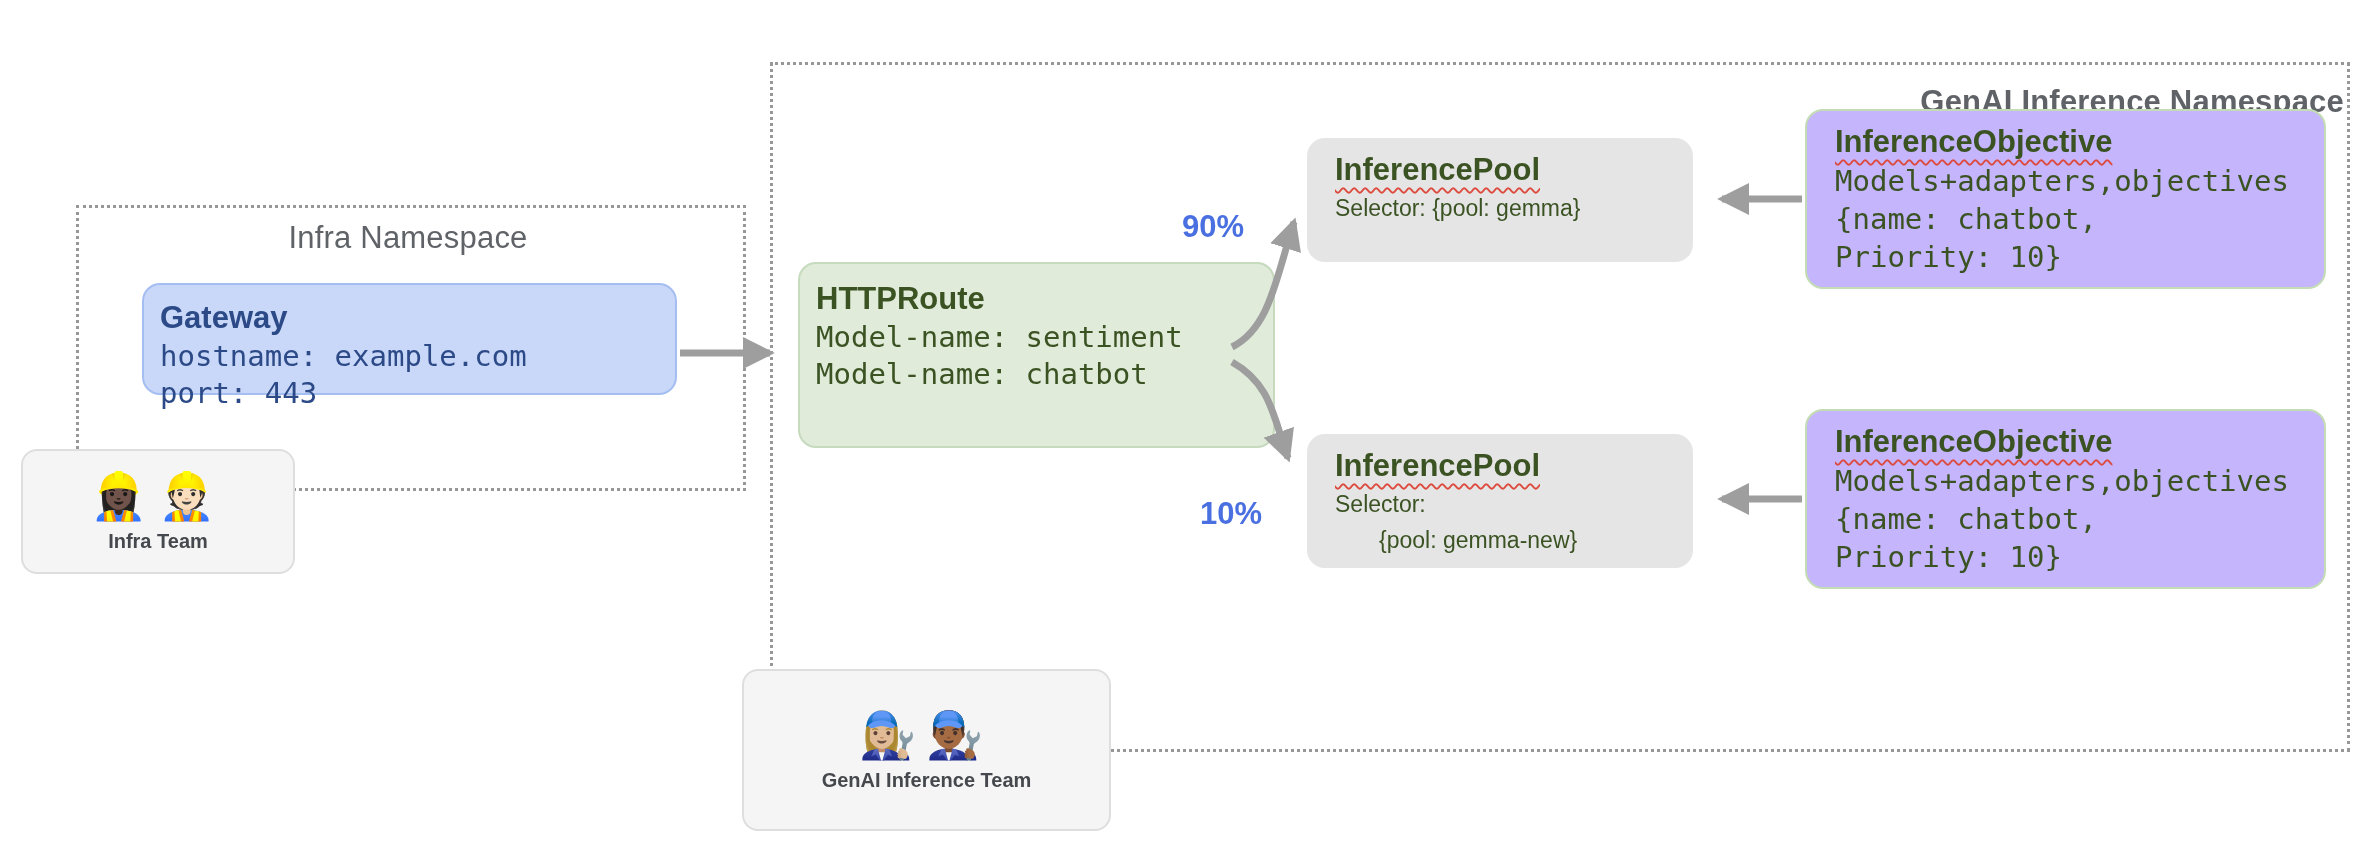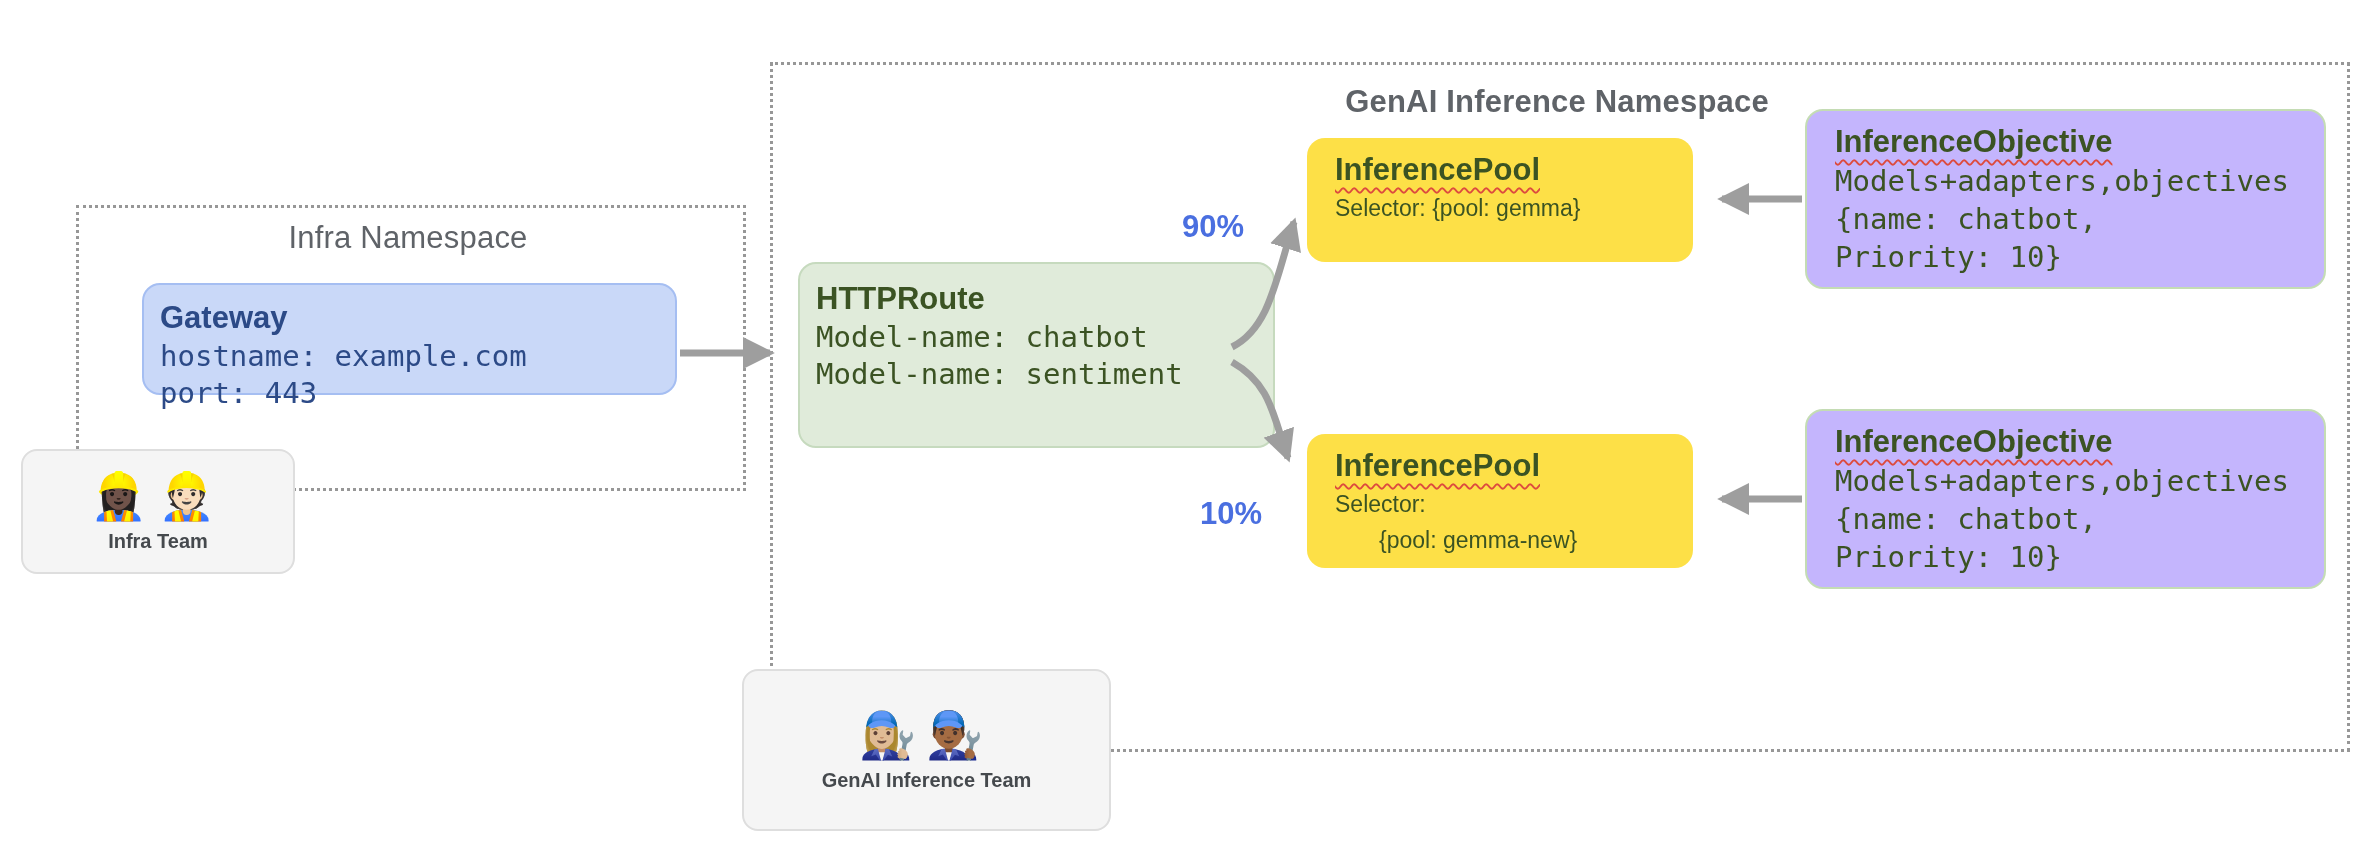--- a/index.html
+++ b/index.html
@@ -22,21 +22,21 @@
   .node .line{font-size:29px;line-height:37px;white-space:pre;}
   .mono{font-family:"DejaVu Sans Mono",monospace;}
 
   .gateway{left:142px;top:283px;width:535px;height:112px;
     background:#c9d8f8;border:2px solid #a5bef2;padding:13px 16px;color:#2c4a87;}
   .gateway .title{color:#2c4a87;}
 
   .httproute{left:798px;top:262px;width:477px;height:186px;
     background:#e0ebda;border:2px solid #c6dabe;padding:15px 16px;}
 
-  .pool{background:#fde047;border:none;padding:12px 28px;}
+  .pool{background:#e5e5e5;border:none;padding:12px 28px;}
   .pool-top{left:1307px;top:138px;width:386px;height:124px;}
   .pool-bottom{left:1307px;top:434px;width:386px;height:134px;}
   .pool .line{font-size:23px;line-height:36px;}
   .pool .line.indent{padding-left:44px;}
 
   .objective{background:#c4b5fd;border:2px solid #c4dcb4;padding:11px 28px;}
   .obj-top{left:1805px;top:109px;width:521px;height:180px;}
   .obj-bottom{left:1805px;top:409px;width:521px;height:180px;}
   .objective .line{line-height:38px;}
 
@@ -67,32 +67,32 @@
 </style>
 </head>
 <body>
 
 <div class="canvas">
 
   <div class="ns-rect" style="left:76px;top:205px;width:664px;height:280px;"></div>
   <div class="ns-title regular" style="left:76px;top:220px;width:664px;">Infra Namespace</div>
 
   <div class="ns-rect" style="left:770px;top:62px;width:1574px;height:684px;"></div>
-  <div class="ns-title bold" style="left:770px;top:84px;width:1574px;">GenAI Inference Namespace</div>
+  <div class="ns-title bold" style="left:770px;top:84px;width:1574px;text-align:right;">GenAI Inference Namespace</div>
 
   <div class="node gateway">
     <div class="title">Gateway</div>
     <div class="line mono">hostname: example.com</div>
     <div class="line mono">port: 443</div>
   </div>
 
   <div class="node httproute">
     <div class="title">HTTPRoute</div>
+    <div class="line mono">Model-name: sentiment</div>
     <div class="line mono">Model-name: chatbot</div>
-    <div class="line mono">Model-name: sentiment</div>
   </div>
 
   <div class="pct pct-90">90%</div>
   <div class="pct pct-10">10%</div>
 
   <div class="node pool pool-top">
     <div class="title">
       <span class="squiggle">InferencePool</span>
     </div>
     <div class="line">Selector: {pool: gemma}</div>

